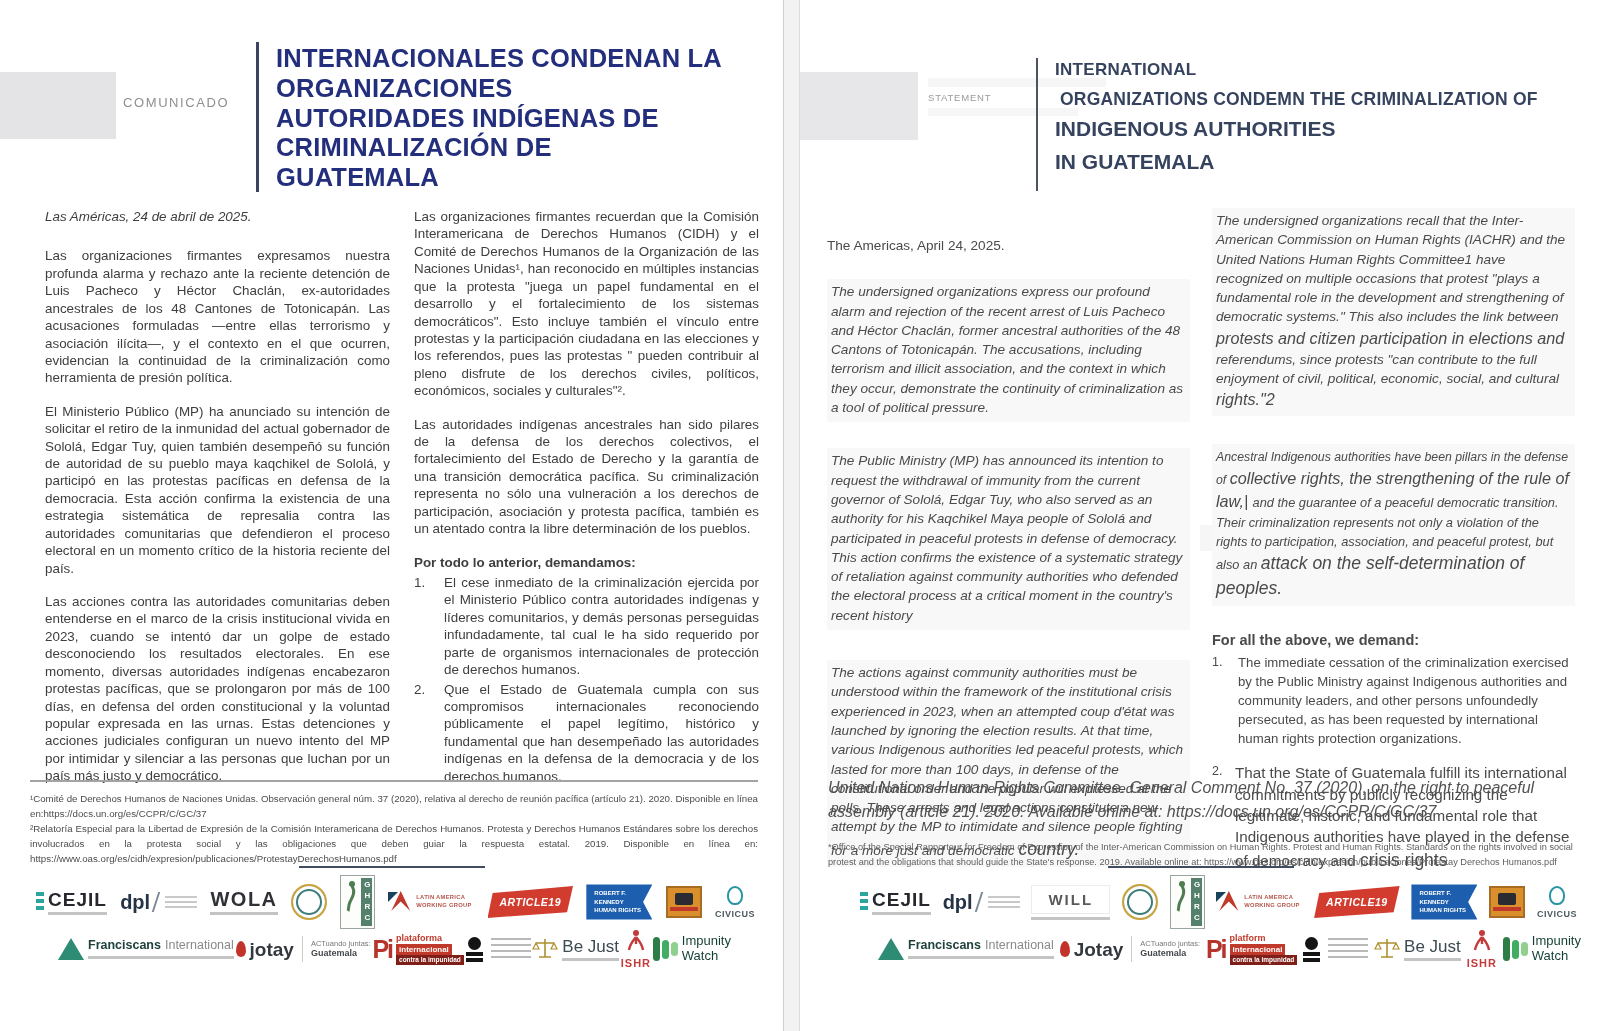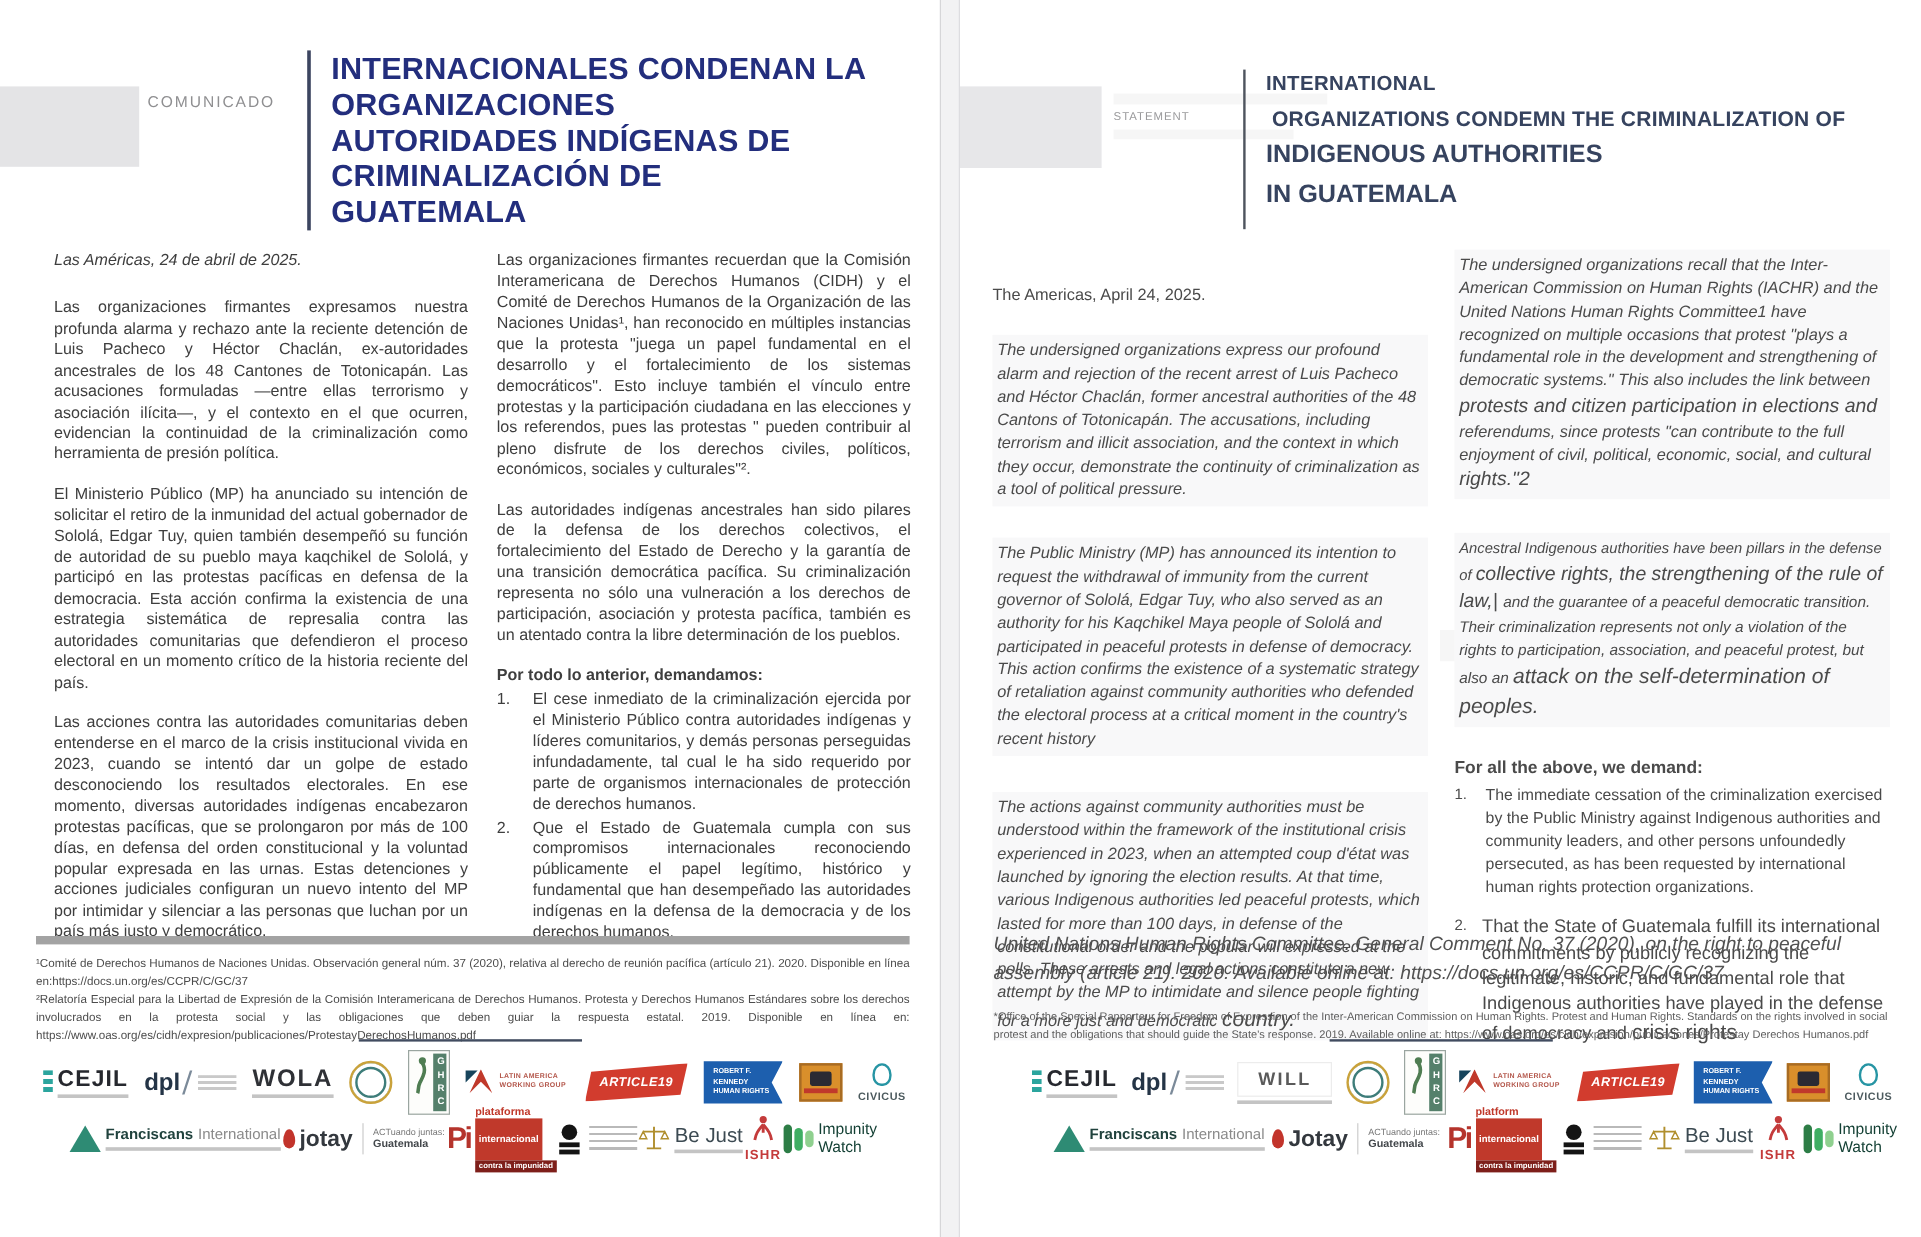--- a/index.html
+++ b/index.html
@@ -7,21 +7,21 @@
   body { font-family:"Liberation Sans", sans-serif; background:#ffffff; overflow:hidden; }
   .canvas { position:relative; width:1601px; height:1031px; display:flex; background:#ffffff; }
 
   .page { position:relative; height:1031px; background:#ffffff; overflow:hidden; }
   .page-left  { width:783px; }
   .page-right { width:801px; }
   .page-gap { width:17px; height:1031px; background:#f2f2f3; border-left:1px solid #cfcfd2; border-right:1px solid #dddde0; flex:none; }
 
   
   .redact-box { position:absolute; left:0; top:72px; width:116px; height:67px; background:#e4e4e6; }
-  .tag-label { position:absolute; left:123px; top:77px; font-size:13px; color:#8f8f91; letter-spacing:1.6px; }
+  .tag-label { position:absolute; left:123px; top:95px; font-size:13px; color:#8f8f91; letter-spacing:1.6px; }
   .header-vline { position:absolute; left:256px; top:42px; width:3px; height:150px; background:#3c4560; }
   .title-es { position:absolute; left:276px; top:44px; width:466px; color:#232e7d; font-weight:bold; font-size:25.5px; line-height:1.17; letter-spacing:0.2px; }
 
   .redact-box-r { position:absolute; left:0; top:72px; width:118px; height:68px; background:#e7e7e9; }
   .ghost-tag-1 { position:absolute; left:128px; top:78px; width:178px; height:9px; background:#f3f3f4; }
   .ghost-tag-2 { position:absolute; left:128px; top:108px; width:150px; height:8px; background:#f5f5f6; }
   .tag-label-r { position:absolute; left:128px; top:92px; font-size:9.5px; color:#9a9a9c; letter-spacing:0.8px; }
   .header-vline-r { position:absolute; left:236px; top:58px; width:2px; height:133px; background:#4e545e; }
   .title-en { position:absolute; left:255px; top:60px; width:505px; color:#36435f; font-weight:bold; }
   .title-en .t1 { font-size:17px; letter-spacing:0.3px; }
@@ -51,21 +51,21 @@
   .demand-head-r { font-weight:bold; color:#3f3f3f; font-size:14.5px !important; margin-bottom:2px !important; background:none !important; }
   .rlist { list-style:none; }
   .rlist li { display:flex; color:#4a4a4a; margin-bottom:14px; }
   .rlist .rnum { flex:none; width:17px; font-size:12.5px; padding-top:2px; }
   .rli-1 .rtx { font-size:13.2px; line-height:1.45; padding-left:9px; }
   .rli-2 .rtx { font-size:15.2px; line-height:1.4; padding-left:6px; }
 
   .ghost { position:absolute; background:#efefef; opacity:0.55; }
 
   
-  .footnotes-l { position:absolute; top:780px; left:30px; width:728px; border-top:7px solid #a3a3a3; padding-top:9px; }
+  .footnotes-l { position:absolute; top:780px; left:30px; width:728px; border-top:2px solid #a3a3a3; padding-top:9px; }
   .footnotes-l p { font-size:9.7px; line-height:1.55; color:#4c4c4c; text-align:justify; }
   .footnotes-r { position:absolute; top:776px; left:28px; width:748px; }
   .footnotes-r .f1 { font-size:16px; line-height:1.5; color:#525252; margin-bottom:16px;font-style:italic; }
   .footnotes-r .f2 { font-size:9.2px; line-height:1.6; color:#5e5e5e; }
 
   
   .logo-divider { position:absolute; top:866px; left:50%; transform:translateX(-50%); width:186px; height:2px; background:#414c60; }
   .lrow { position:absolute; display:flex; align-items:center; justify-content:space-between; }
   .lrow1 { top:879px; left:36px; right:28px; height:46px; }
   .lrow2 { top:927px; left:58px; right:52px; height:44px; }
@@ -110,21 +110,21 @@
   .fr-line { display:flex; gap:4px; align-items:baseline; }
 
   .jt-ic { width:10px; height:16px; background:#c2342b; border-radius:50% 50% 50% 50%/62% 62% 38% 38%; }
   .jt-t { font-size:19px; font-weight:bold; color:#33383e; line-height:1; }
   .jt-d { width:1px; height:26px; background:#cccccc; margin:0 4px; }
   .jt-s1 { font-size:7.5px; color:#777; line-height:1.3; }
   .jt-s2 { font-size:9px; font-weight:bold; color:#44484c; line-height:1.2; }
 
   .pi-g { font-size:25px; font-weight:bold; color:#b5342c; line-height:1; letter-spacing:-2px; }
   .pi-l1 { font-size:9px; font-weight:bold; color:#c0392b; line-height:1.25; }
-  .pi-l2 { font-size:8px; font-weight:bold; color:#fff; background:#c0392b; padding:12px 3px; line-height:1.4; }
+  .pi-l2 { font-size:8px; font-weight:bold; color:#fff; background:#c0392b; padding:0 3px; line-height:1.4; }
   .pi-l3 { font-size:6.5px; font-weight:bold; color:#fff; background:#7e1f1a; padding:0 3px; line-height:1.5; }
 
   .bk-ic { display:flex; flex-direction:column; align-items:center; gap:2px; }
   .bk-ic .c { width:13px; height:13px; background:#141414; border-radius:50%; }
   .bk-ic .b { width:17px; height:4px; background:#141414; }
   .bk-bars { width:40px; height:22px; background:repeating-linear-gradient(to bottom,#b9b9b9 0 2px,transparent 2px 6px); margin-left:4px; }
 
   .bj-t { font-size:17px; color:#3c4a52; line-height:1; }
   .ishr-t { font-size:11px; font-weight:bold; color:#c43b3b; letter-spacing:1px; }
 

